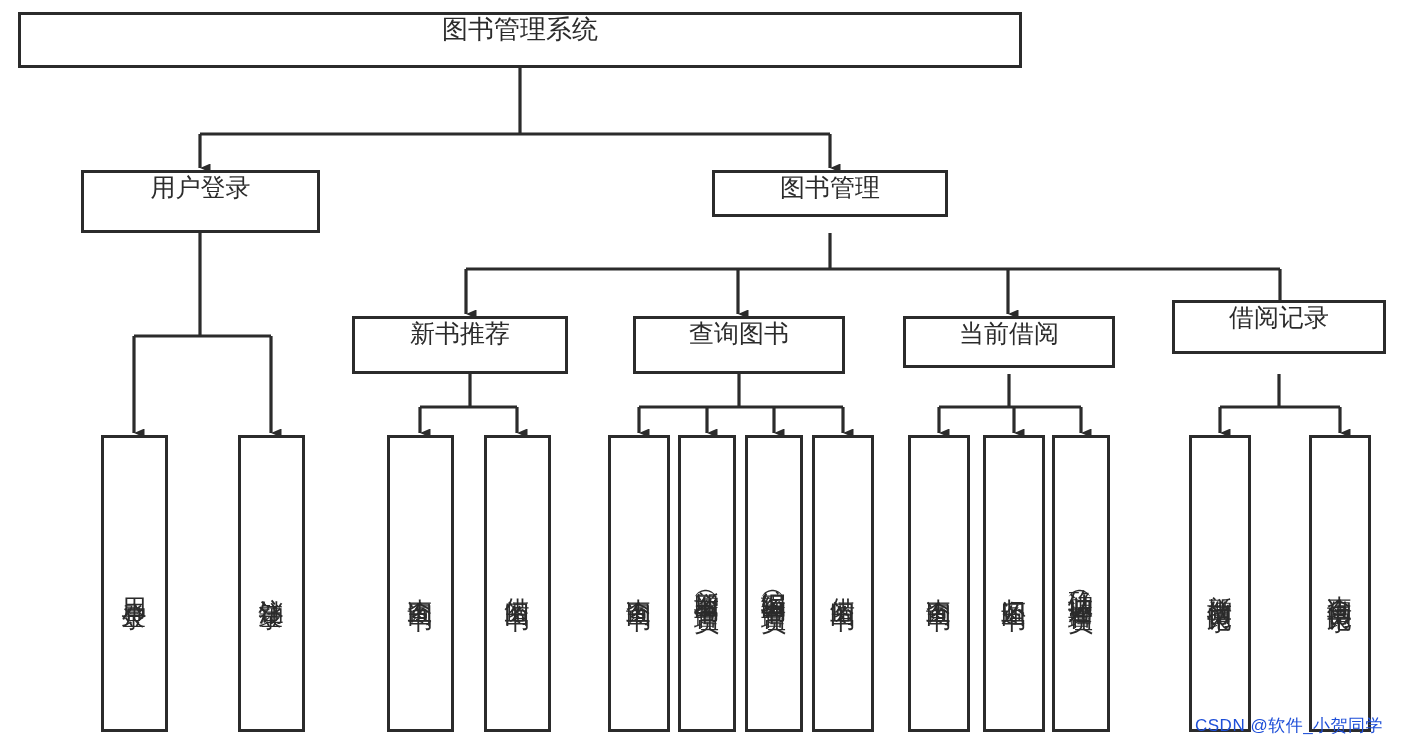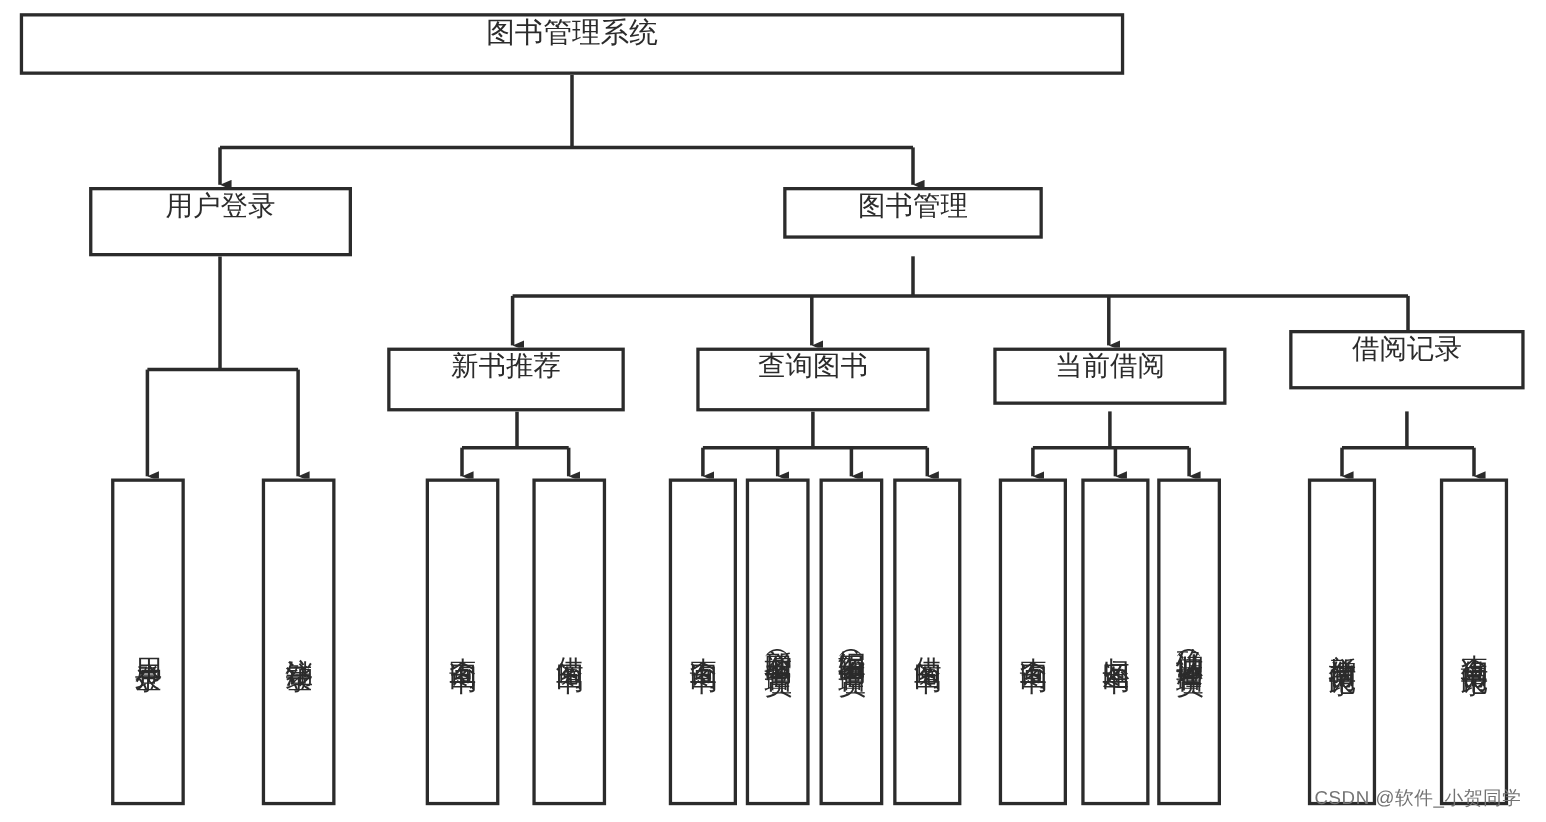--- a/index.html
+++ b/index.html
@@ -170,15 +170,15 @@
         <span class="node-label">确认归还（管理员）</span>
       </div>
       <div class="node vert" style="left: 1189px; top: 435px; width: 62px; height: 297px;">
         <span class="node-label">新增借阅记录</span>
       </div>
       <div class="node vert" style="left: 1309px; top: 435px; width: 62px; height: 297px;">
         <span class="node-label">查询借阅记录</span>
       </div>
     </div>
 
-  <div class="watermark" style="left: 1195px; top: 714px; color: #737373;">CSDN @软件_小贺同学</div>
+  <div class="watermark" style="left: 1195px; top: 714px; color: #1d4ed8;">CSDN @软件_小贺同学</div>
 
 </div>
 
 </body></html>

